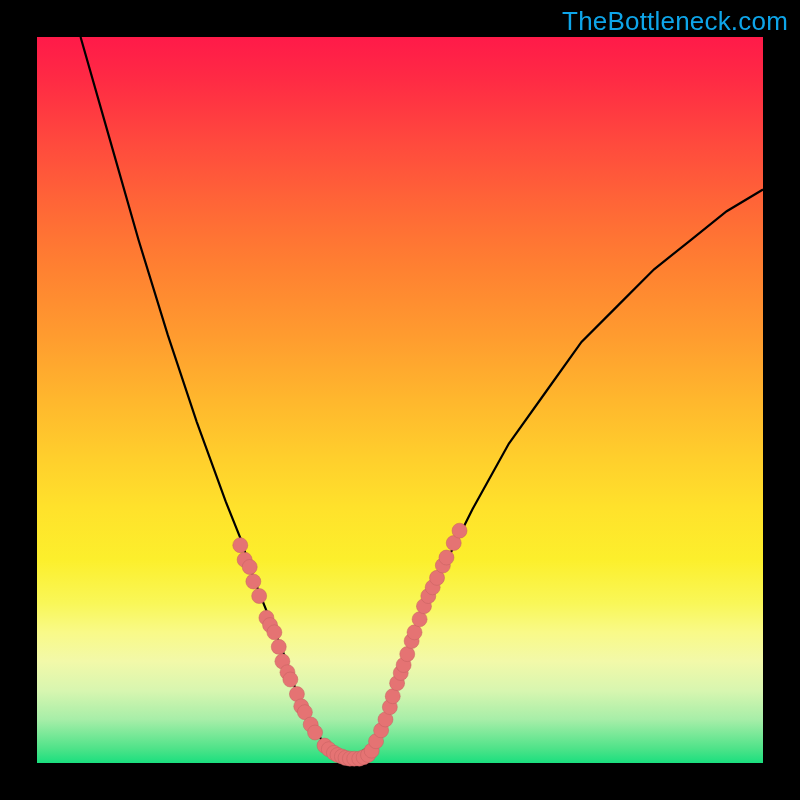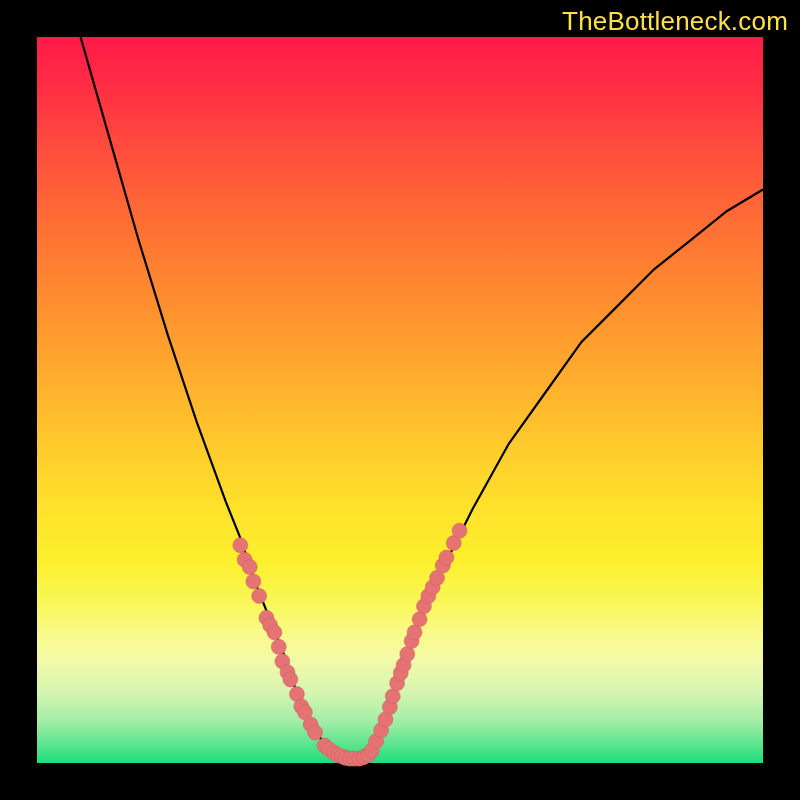--- a/index.html
+++ b/index.html
@@ -43,21 +43,21 @@
       #d8f6b0 90%,
       #a7eea8 94%,
       #4fe389 98%,
       #1adf7e 100%
     );
   }
   .watermark {
     position: absolute;
     top: 6px;
     right: 12px;
-    color: #fde047;
+    color: #0ea5e9;
     font-size: 26px;
     font-weight: 500;
     letter-spacing: 0.2px;
     user-select: none;
   }
   svg.curve {
     position: absolute;
     left: 0;
     top: 0;
     width: 726px;

